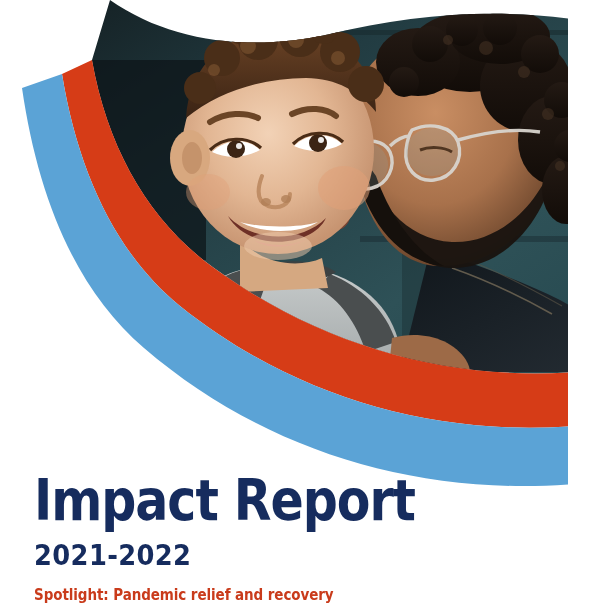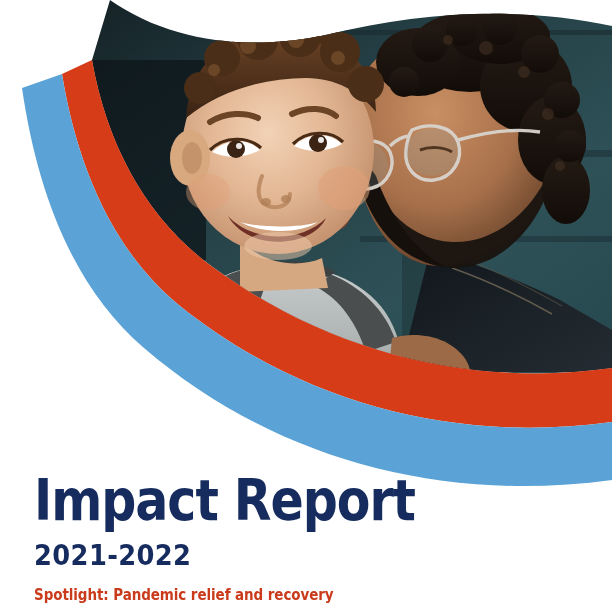--- a/index.html
+++ b/index.html
@@ -6,21 +6,21 @@
   html, body {
     margin: 0;
     padding: 0;
     background: #ffffff;
   }
   body {
     font-family: "Liberation Sans", sans-serif;
   }
   .page {
     position: relative;
-    width: 612px;
+    width: 568px;
     height: 608px;
     background: #ffffff;
     overflow: hidden;
   }
 
   
   .cover-art {
     position: absolute;
     left: 0;
     top: 0;

